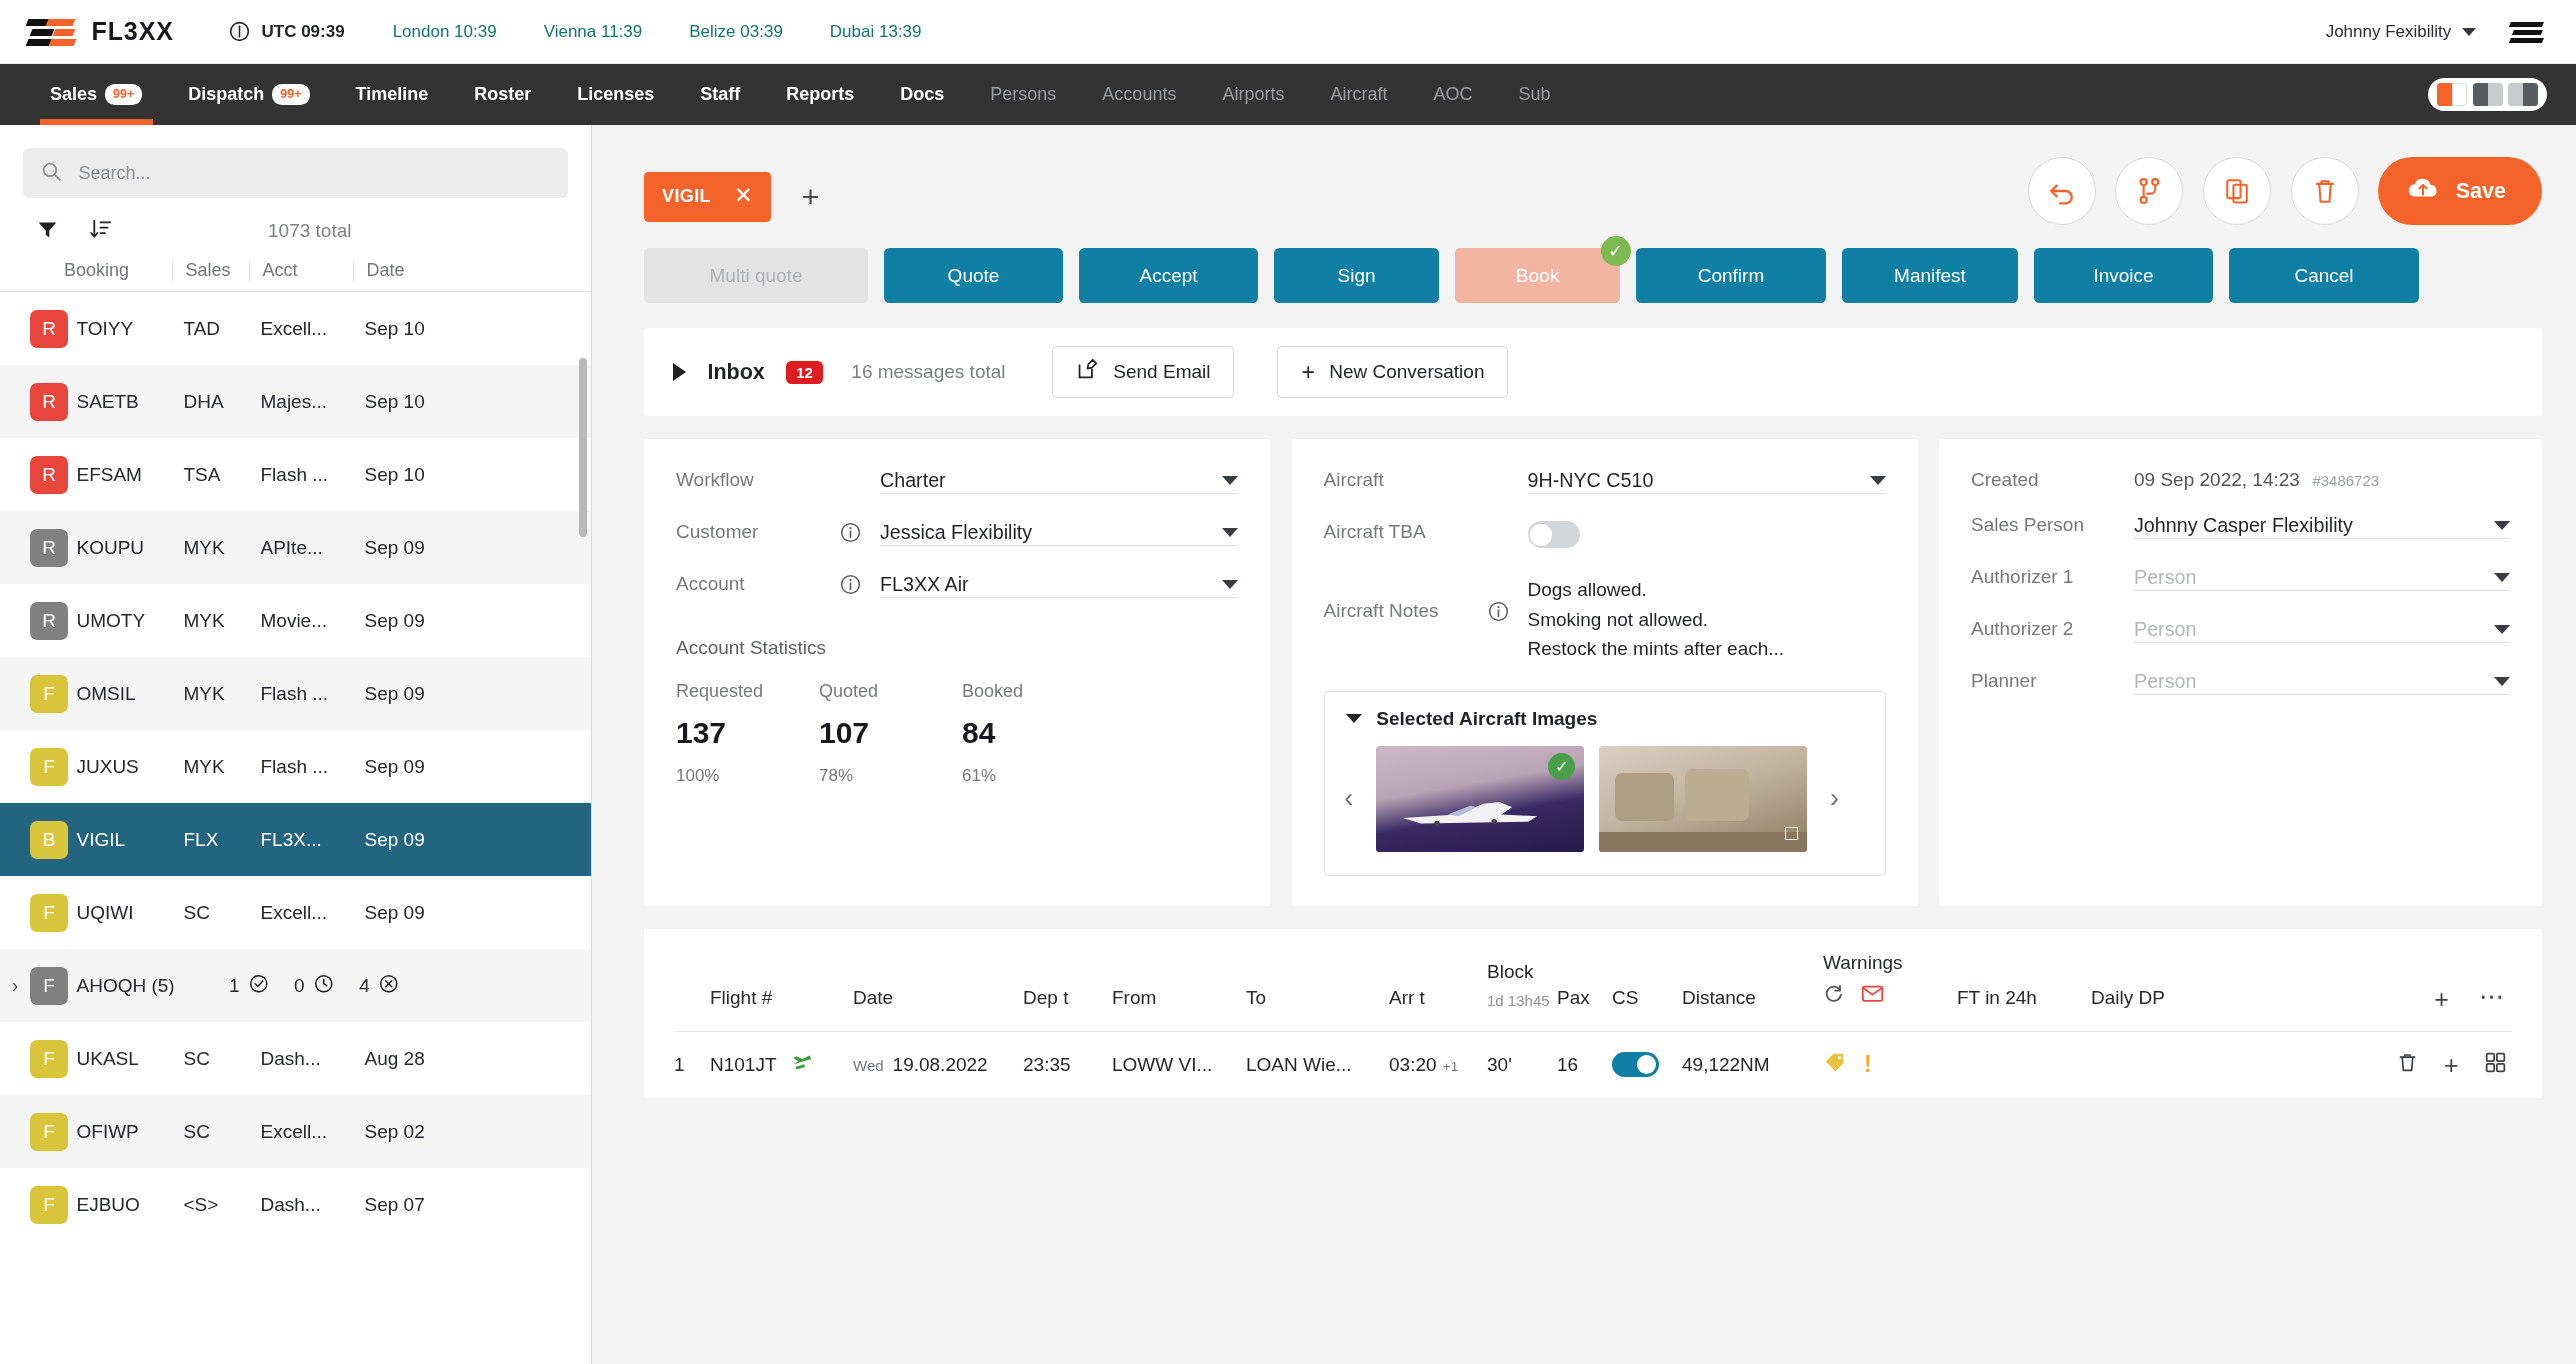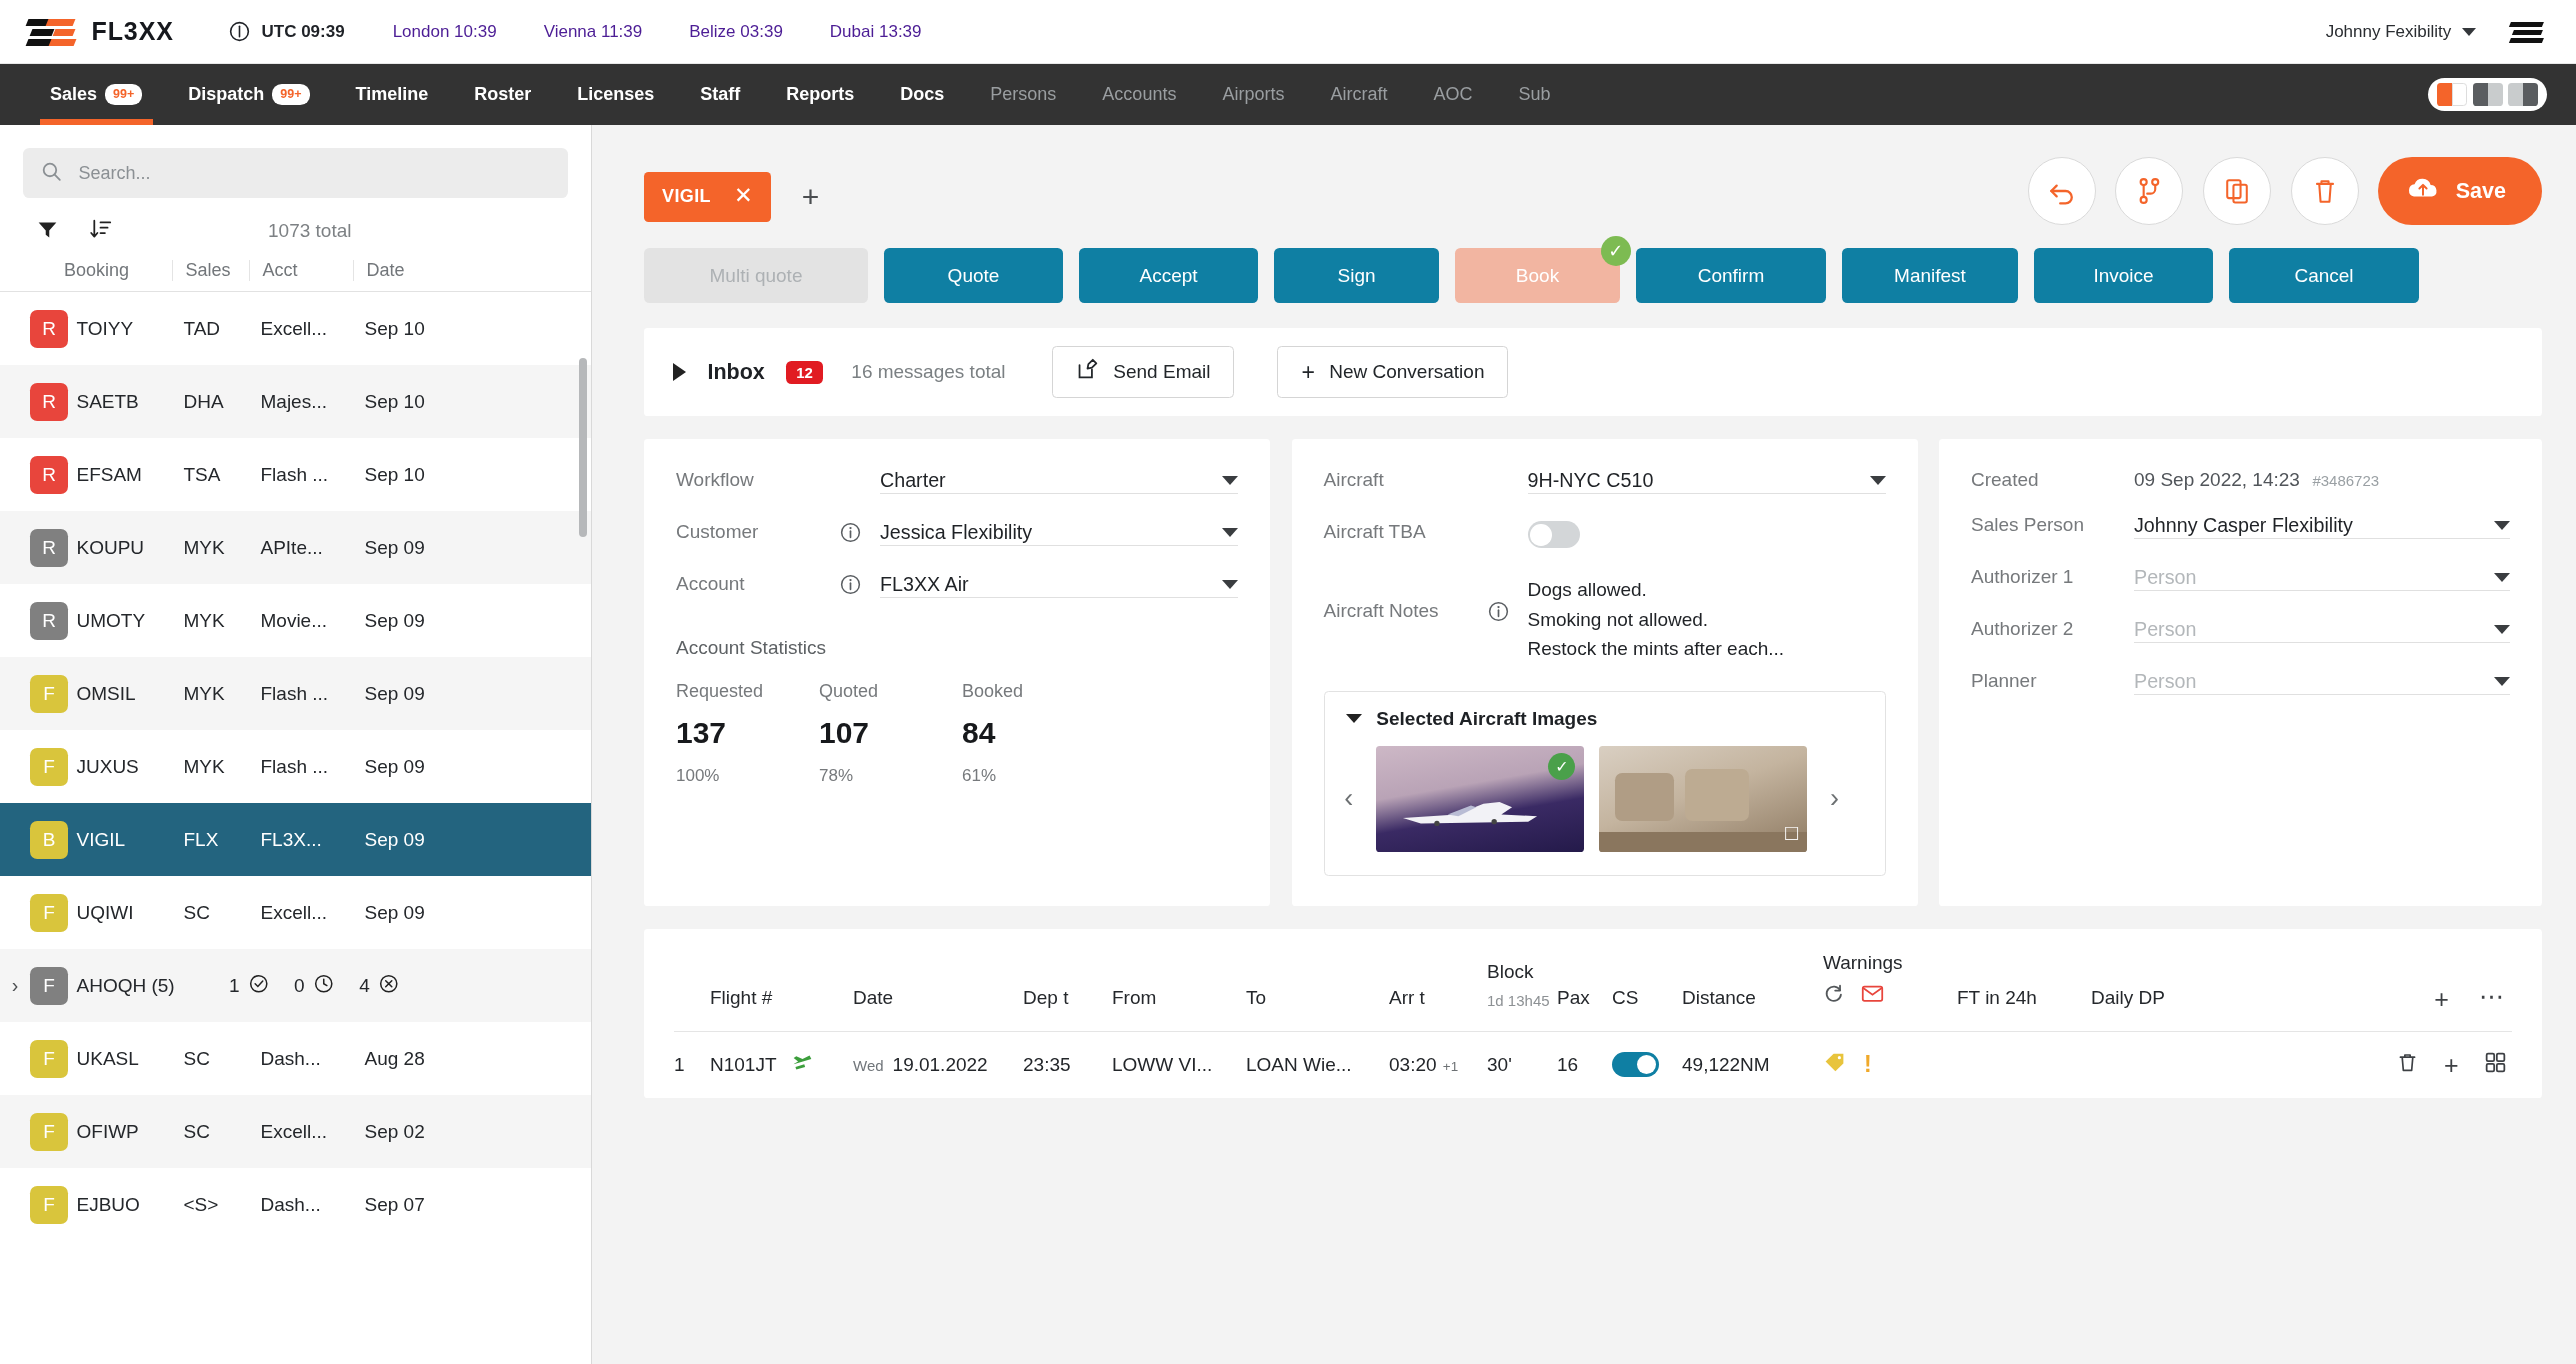--- a/index.html
+++ b/index.html
@@ -21,21 +21,21 @@
   .brand { display: flex; align-items: center; gap: 12.5px; margin-right: 54px; }
   .logo-mark { width: 52px; height: 32px; position: relative; }
   .logo-mark .bar { position: absolute; height: 7.2px; }
   .brand-name {
     font-size: 25px; font-weight: 700; letter-spacing: 0.9px; color: #16181d;
   }
   .clock-block { display: flex; align-items: center; gap: 10.7px; margin-right: 48px; }
   .clock-icon { width: 23px; height: 23px; }
   .utc-time { font-size: 17px; font-weight: 700; color: #1f2227; }
   .city-time {
-    font-size: 17px; color: #4c1d95; margin-right: 47px; white-space: nowrap;
+    font-size: 17px; color: #0f766e; margin-right: 47px; white-space: nowrap;
   }
   .topbar-spacer { flex: 1; }
   .user-name { font-size: 17px; color: #2a2d31; margin-right: 10.7px; }
   .caret-dn {
     width: 0; height: 0;
     border-left: 7.2px solid transparent; border-right: 7.2px solid transparent;
     border-top: 8px solid #34373b; margin-right: 34px;
   }
   .hamburger-logo { width: 36px; height: 23px; position: relative; }
 
@@ -875,21 +875,21 @@
         <div style="width:36px">1</div>
         <div style="width:143px;display:flex;align-items:center;gap:14.3px">
           <span>N101JT</span>
           <span><svg width="23" height="23" viewBox="0 0 26 26">
                 <path d="M3 15 L23 9 L21 5 L13 9 L6 6 L3 8 L8 12 L4 14 Z" fill="#3c9e3c"></path>
                 <path d="M6 21 L16 18 L15 15 L5 18 Z" fill="#3c9e3c"></path>
               </svg></span>
         </div>
         <div style="width:170px;display:flex;align-items:baseline;gap:9px">
           <span style="font-size:15px;color:#70757a">Wed</span>
-          <span>19.01.2022</span>
+          <span>19.08.2022</span>
         </div>
         <div style="width:89px">23:35</div>
         <div style="width:134px">LOWW VI...</div>
         <div style="width:143px">LOAN Wie...</div>
         <div style="width:98px;display:flex;align-items:baseline;gap:6.3px">
           <span>03:20</span>
           <span class="sup">+1</span>
         </div>
         <div style="width:70px">30'</div>
         <div style="width:55px">16</div>

